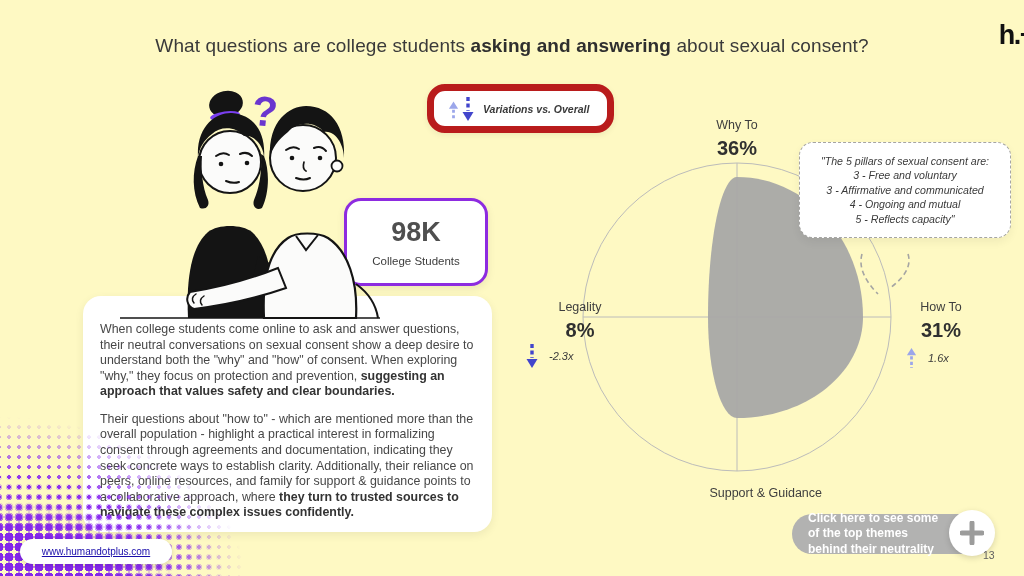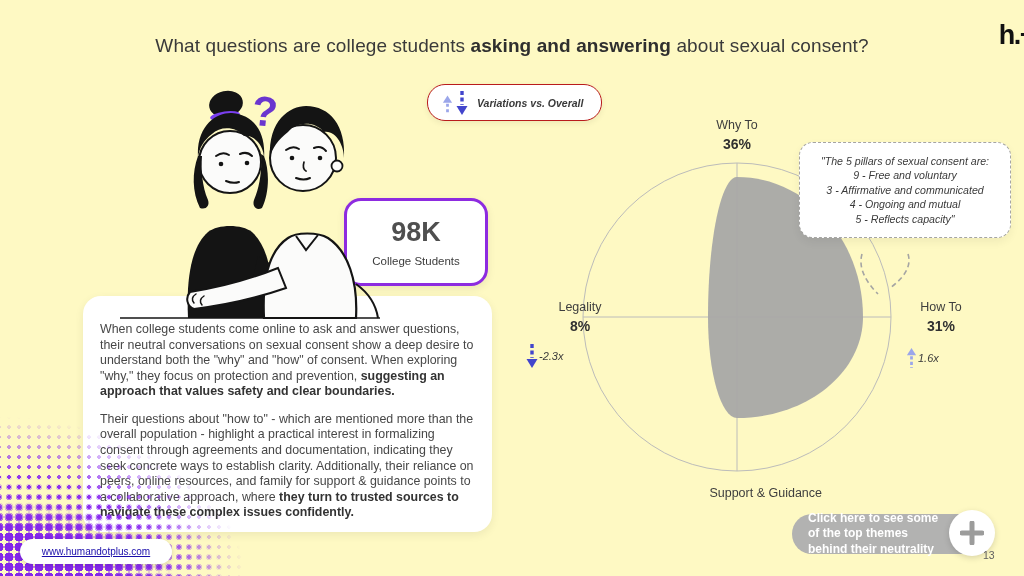--- a/index.html
+++ b/index.html
@@ -5,21 +5,21 @@
   html,body{margin:0;padding:0;}
   body{width:1024px;height:576px;font-family:"Liberation Sans", sans-serif;}
   .slide{position:relative;width:1021px;height:576px;background:#fef9c3;overflow:hidden;padding-left:29px;}
 
   
   .title{position:absolute;top:35px;left:0;width:1024px;text-align:center;font-size:19px;color:#3a3a3a;letter-spacing:.1px;}
   .title b{color:#2f2f2f;}
   .logo{position:absolute;top:20px;right:16px;font-size:27px;font-weight:800;color:#111;letter-spacing:-1.5px;}
 
   
-  .legend-badge{position:absolute;left:427px;top:84px;height:35px;background:#fff;border:1px solid #b91c1c;
+  .legend-badge{position:absolute;left:427px;top:84px;height:35px;background:#fff;border:7px solid #b91c1c;
     border-radius:18px;display:flex;align-items:center;gap:9px;padding:0 18px 0 14px;box-shadow:0 2px 6px rgba(0,0,0,.07);}
   .legend-badge .txt{font-size:10.5px;font-style:italic;color:#3a3a3a;font-weight:600;}
   .arrows{display:flex;align-items:flex-end;gap:3px;}
 
   
   .stat-card{position:absolute;left:344px;top:198px;width:138px;height:82px;background:#fff;border:3px solid #8d2be0;
     border-radius:17px;display:flex;flex-direction:column;align-items:center;justify-content:center;gap:7px;box-shadow:0 3px 8px rgba(0,0,0,.08);}
   .stat-value{font-size:27px;font-weight:800;color:#4f4f4f;}
   .stat-label{font-size:11.5px;color:#3d3d3d;}
 
@@ -29,22 +29,22 @@
   .summary-card p{margin:0 0 12px 0;font-size:12.4px;line-height:1.255;color:#474747;}
   .summary-card b{color:#333;}
 
   
   .illustration{position:absolute;left:118px;top:86px;width:308px;height:240px;z-index:3;}
   .qmark{position:absolute;left:252px;top:88px;font-size:42px;font-weight:800;color:#6a35cf;transform:rotate(6deg);z-index:4;}
 
   
   .chart-svg{position:absolute;left:582px;top:162px;width:310px;height:310px;}
   .axis-label{position:absolute;text-align:center;color:#3e3e3e;font-size:12.5px;line-height:1.45;}
-  .axis-label .pct{font-size:14px;font-weight:800;color:#303030;}
-  .variation{position:absolute;display:flex;align-items:center;gap:1px;font-size:11px;font-style:italic;color:#3a3a3a;}
+  .axis-label .pct{font-size:20px;font-weight:800;color:#303030;}
+  .variation{position:absolute;display:flex;align-items:center;gap:11px;font-size:11px;font-style:italic;color:#3a3a3a;}
 
   
   .quote-box{position:absolute;left:799px;top:142px;width:212px;background:#fff;border:1.6px dashed #a5a5a3;border-radius:14px;
     box-sizing:border-box;padding:11px 6px;z-index:2;box-shadow:0 4px 10px rgba(0,0,0,.06);}
   .quote-box div{font-size:10.6px;font-style:italic;color:#3b3b3b;text-align:center;line-height:1.36;}
   .quote-tail{position:absolute;left:846px;top:252px;z-index:1;}
 
   
   .cta-pill{position:absolute;left:792px;top:514px;width:200px;height:40px;background:#b2b2b1;border-radius:20px;
     box-sizing:border-box;display:flex;align-items:center;padding:0 48px 0 16px;cursor:pointer;}
@@ -183,21 +183,21 @@
   <div class="variation" style="left:526px;top:343px;">
     <svg width="12" height="26" viewBox="0 0 12 26">
       <line x1="6" y1="1" x2="6" y2="15" stroke="#4245cc" stroke-width="3.4" stroke-dasharray="4,2.6"></line>
       <polygon points="0.5,16 11.5,16 6,25" fill="#4245cc"></polygon>
     </svg>
     <span>-2.3x</span>
   </div>
 
   <div class="quote-box">
     <div>"The 5 pillars of sexual consent are:</div>
-    <div>9 - Free and voluntary</div>
+    <div>3 - Free and voluntary</div>
     <div>3 - Affirmative and communicated</div>
     <div>4 - Ongoing and mutual</div>
     <div>5 - Reflects capacity"</div>
   </div>
   <svg class="quote-tail" width="80" height="50" viewBox="0 0 80 50">
     <path d="M16,2 C12,16 20,30 32,42" stroke="#a5a5a3" stroke-width="1.6" stroke-dasharray="5,3.5" fill="none"></path>
     <path d="M62,2 C66,14 58,26 44,36" stroke="#a5a5a3" stroke-width="1.6" stroke-dasharray="5,3.5" fill="none"></path>
   </svg>
 
   <div class="cta-pill">

